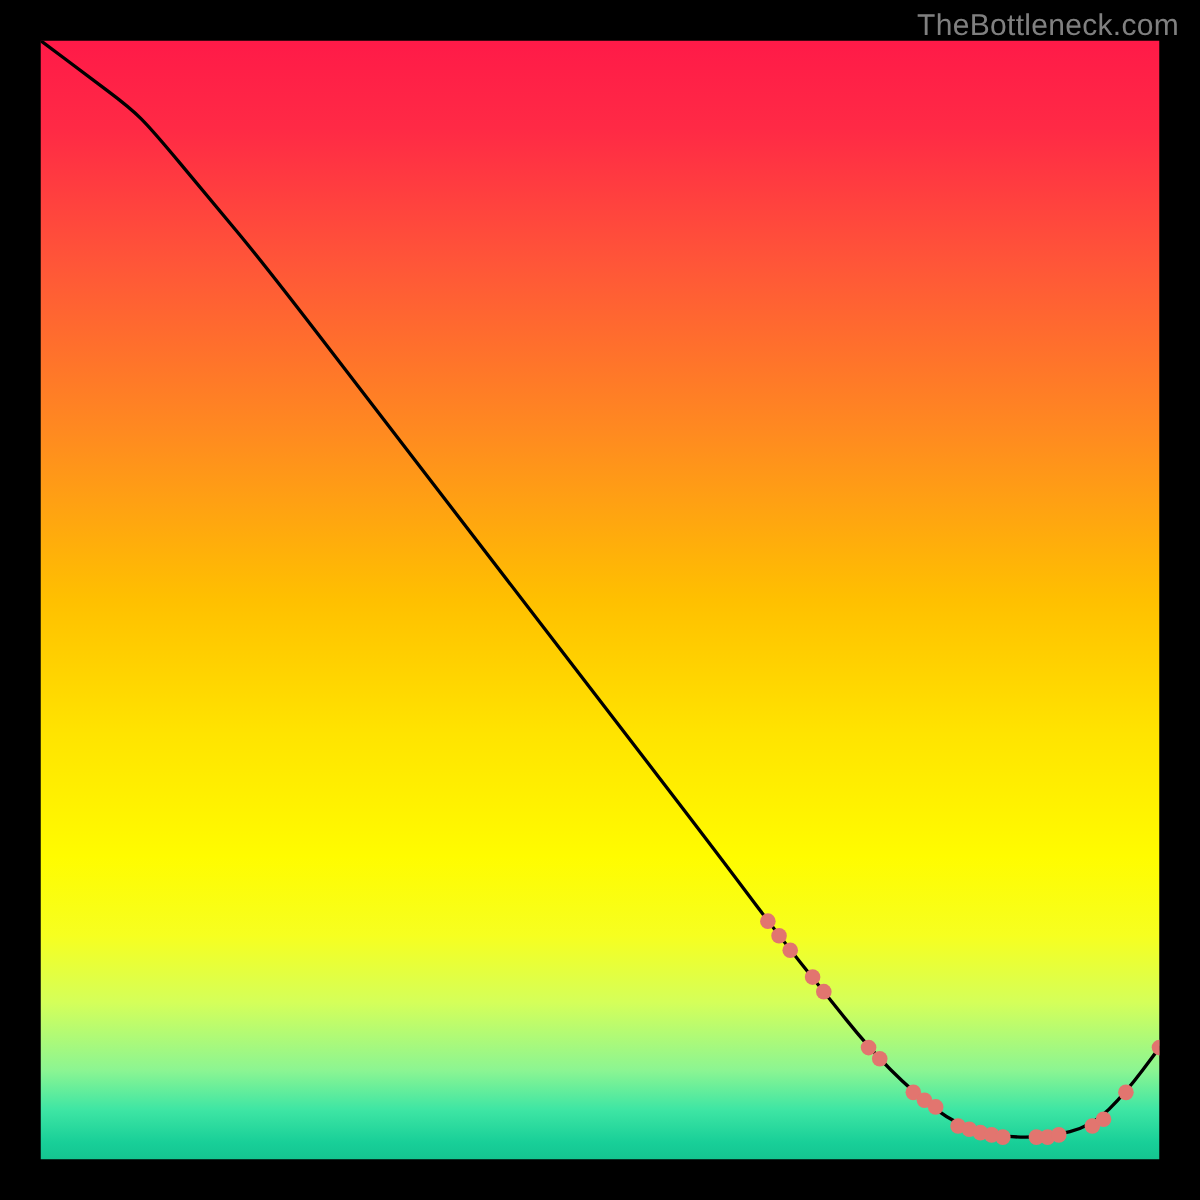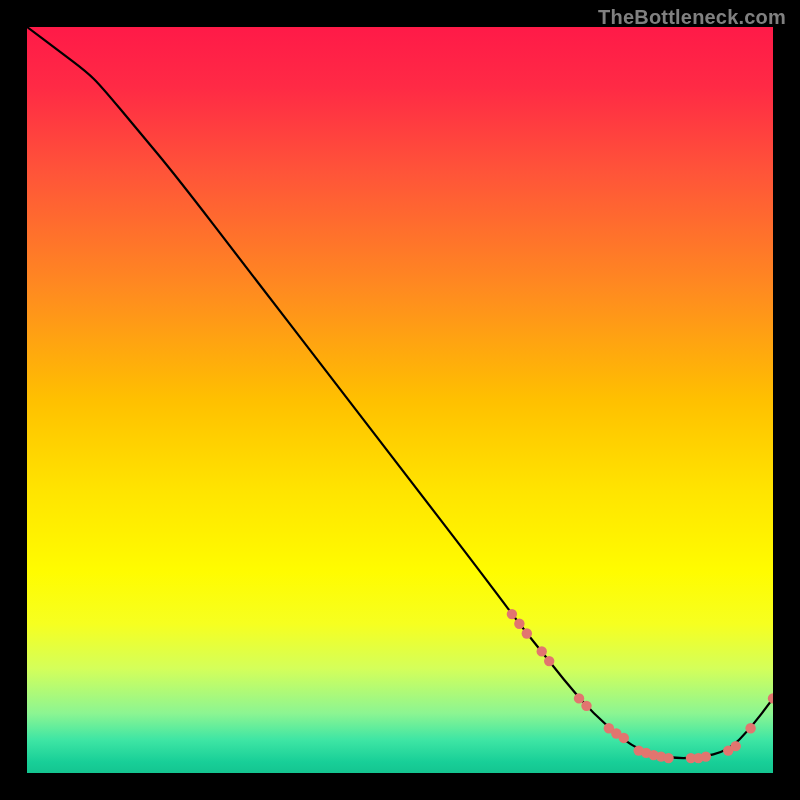--- a/index.html
+++ b/index.html
@@ -16,21 +16,21 @@
     width: 800px;
     height: 800px;
     background: #000;
   }
   .watermark {
     position: absolute;
     top: 6px;
     right: 14px;
     color: #808080;
     font-size: 20px;
-    font-weight: 700;
+    font-weight: 400;
     letter-spacing: 0.2px;
     z-index: 10;
   }
   .plot {
     position: absolute;
     left: 27px;
     top: 27px;
     width: 746px;
     height: 746px;
   }

